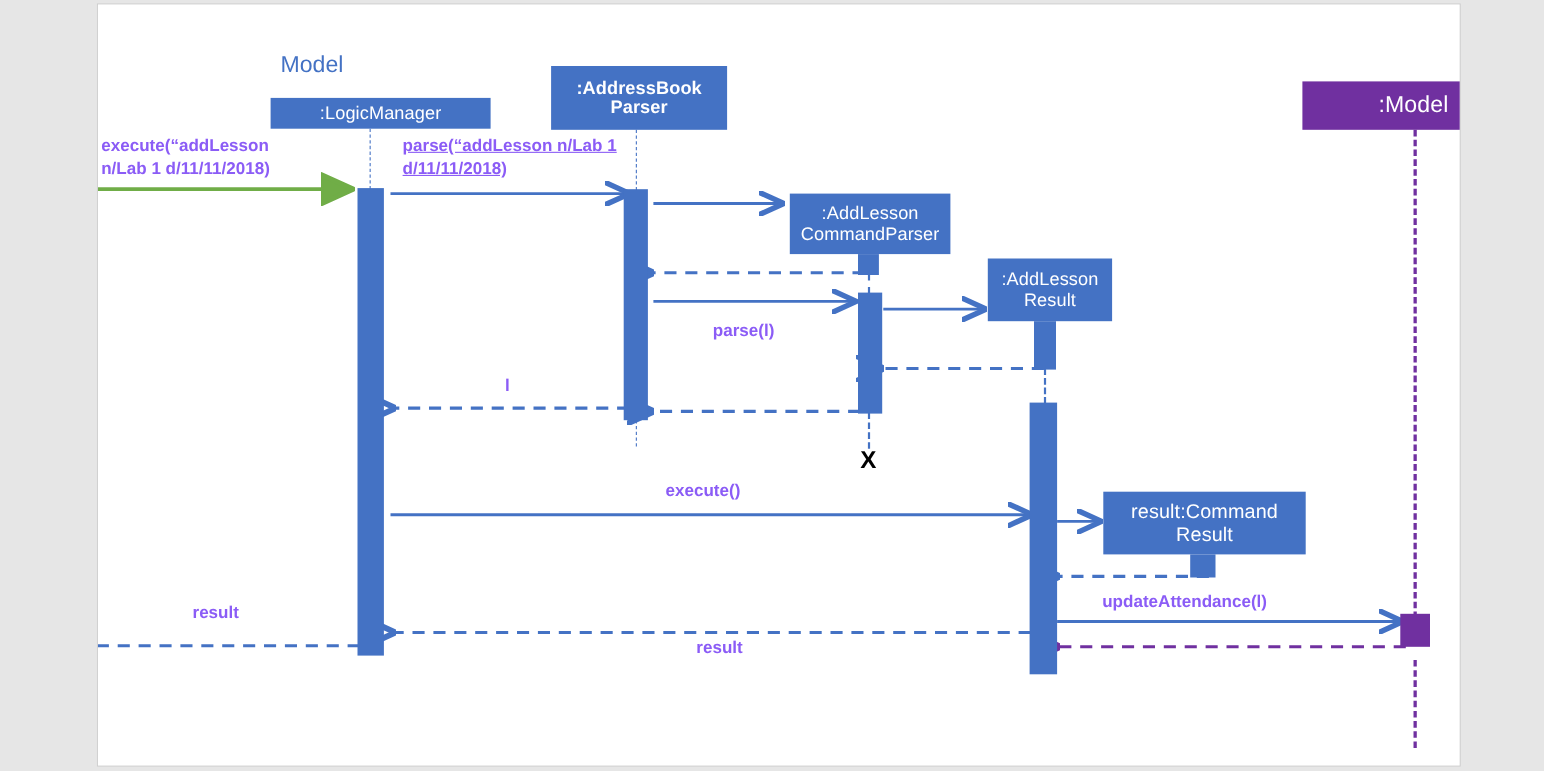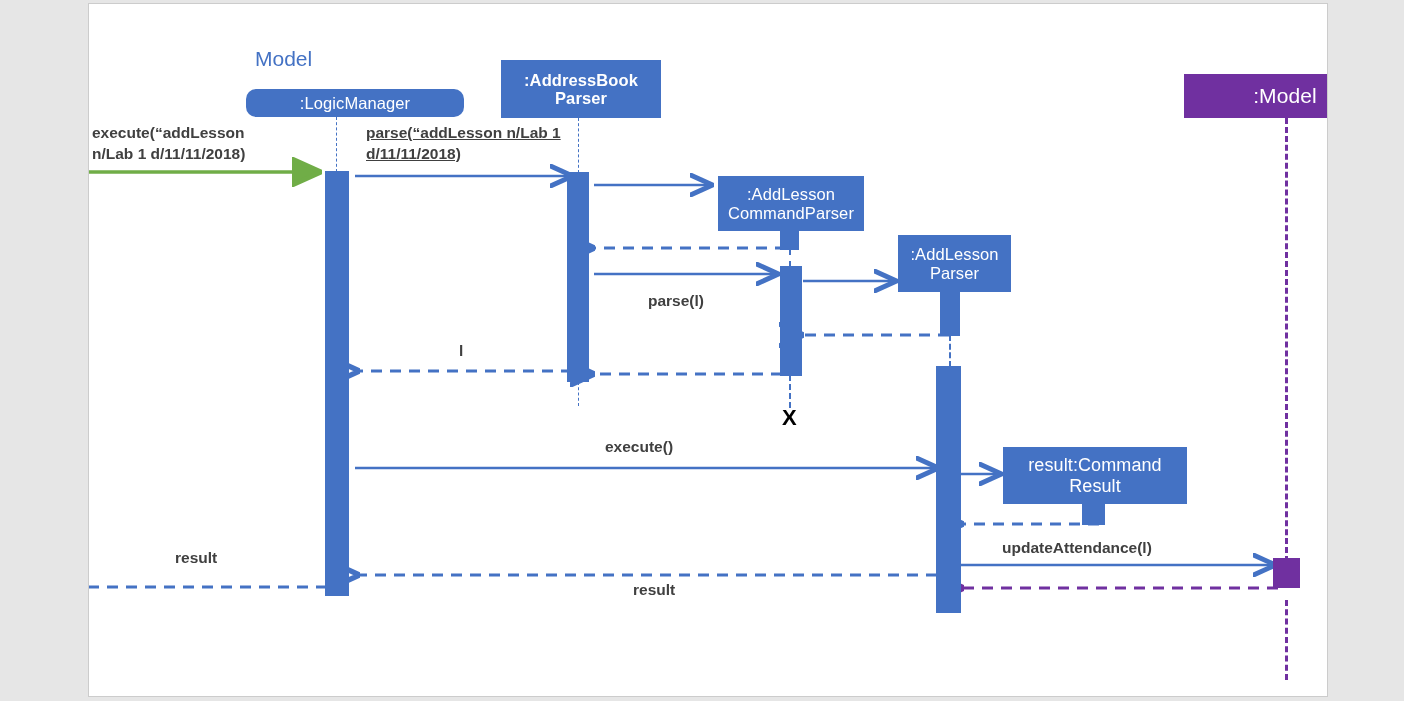--- a/index.html
+++ b/index.html
@@ -50,21 +50,21 @@
   
   .grouplabel{
     position:absolute;
     color:#4472C4;
     font-size:21px;
     font-weight:400;
   }
   
   .msg{
     position:absolute;
-    color:#404040;
+    color:#8b5cf6;
     font-weight:bold;
     font-size:15.5px;
     line-height:1.35;
     white-space:pre-line;
   }
   .xmark{
     position:absolute;
     color:#000000;
     font-weight:bold;
     font-size:22px;
@@ -141,30 +141,30 @@
 
      LogicManager result (return, y=571) --&gt;
     <line x1="848" y1="571" x2="268" y2="571" stroke="#4472C4" stroke-width="2.8" stroke-dasharray="11 8" marker-end="url(#ahBlueBack)"></line>
 
      caller result (return, y=583) --&gt;
     <line x1="238" y1="583" x2="-14" y2="583" stroke="#4472C4" stroke-width="2.8" stroke-dasharray="11 8" marker-end="url(#ahBlueBack)"></line>
   </svg>
 
   <div class="grouplabel" style="left:166px;top:43px;">Model</div>
 
-  <div class="pbox" style="left:157px;top:85px;width:218px;height:28px;border-radius:10px;">:LogicManager</div>
+  <div class="pbox" style="left:157px;top:85px;width:200px;height:28px;">:LogicManager</div>
 
   <div class="pbox" style="left:412px;top:56px;width:160px;height:58px;font-weight:bold;">:AddressBook
 Parser</div>
 
   <div class="pbox" style="left:629px;top:172px;width:146px;height:55px;">:AddLesson
 CommandParser</div>
 
   <div class="pbox" style="left:809px;top:231px;width:113px;height:57px;">:AddLesson
-Parser</div>
+Result</div>
 
   <div class="pbox purple" style="left:1095px;top:70px;width:202px;height:44px;font-size:21px;">:Model</div>
 
   <div class="pbox" style="left:914px;top:443px;width:184px;height:57px;font-size:18px;">result:Command
 Result</div>
 
   <div class="lifeline thin" style="left:247px;top:113px;height:55px;"></div>
 
   <div class="lifeline thin" style="left:489px;top:114px;height:55px;"></div>
   <div class="lifeline thin" style="left:489px;top:378px;height:24px;"></div>

